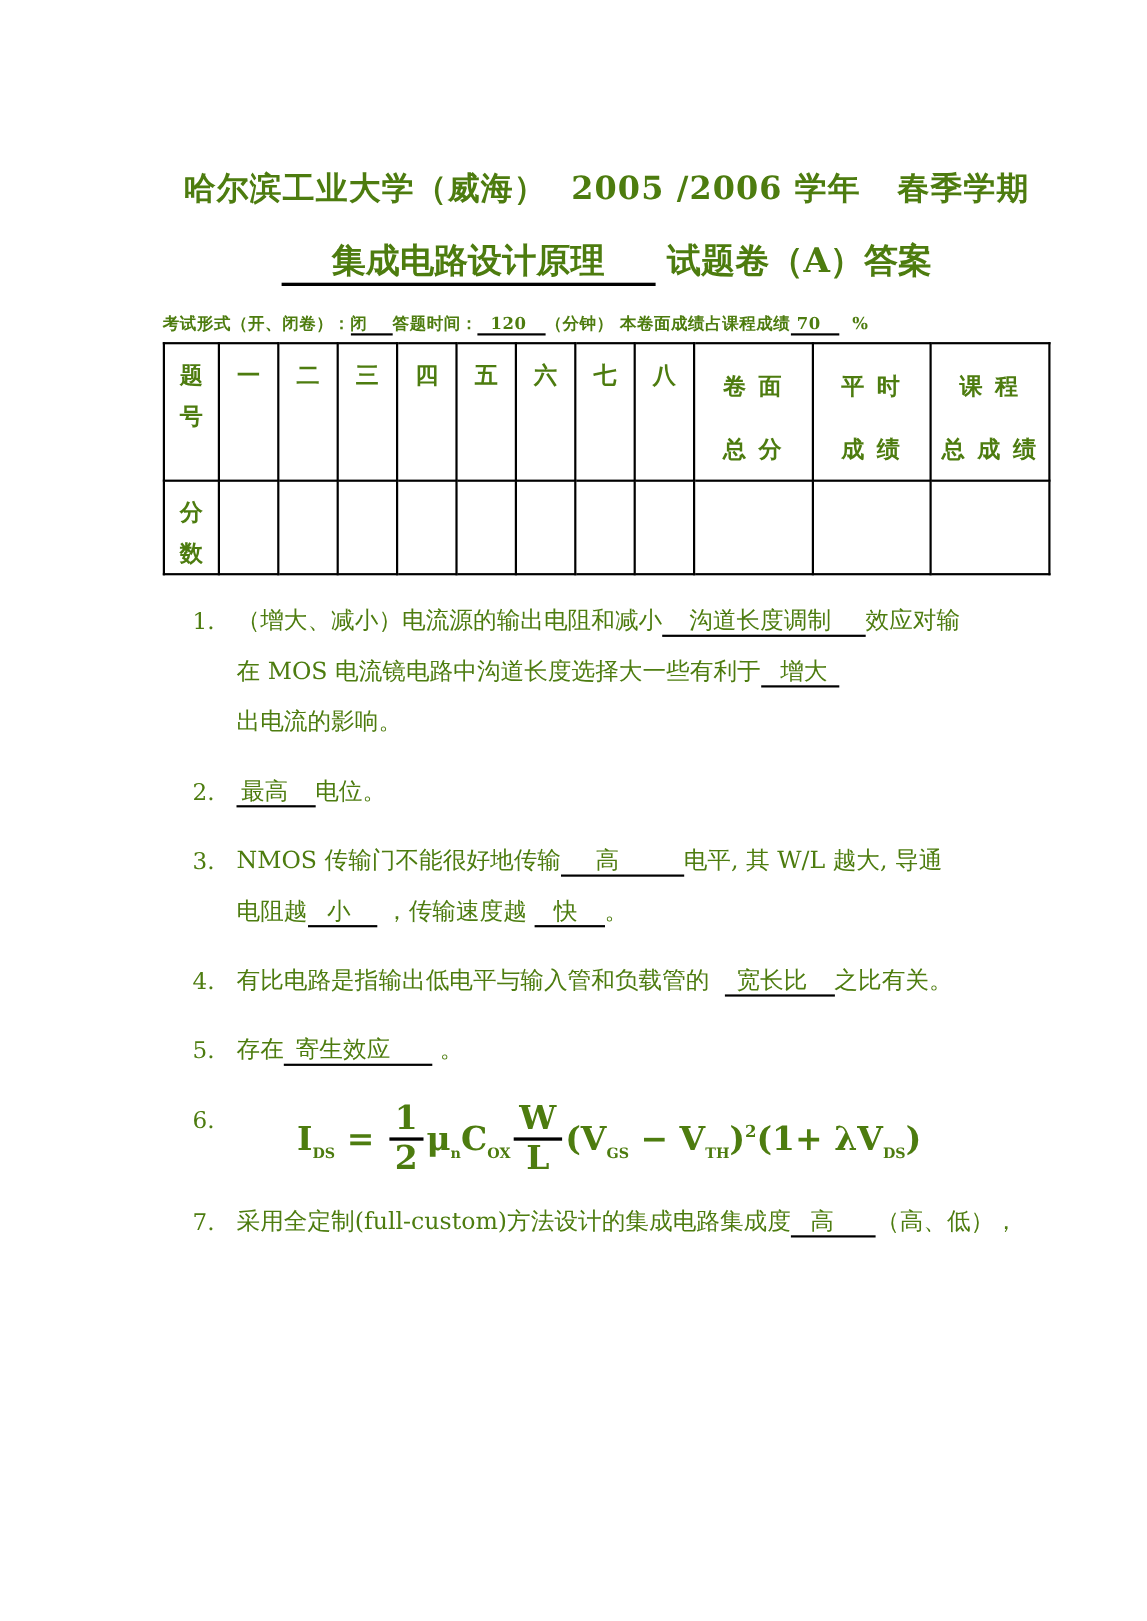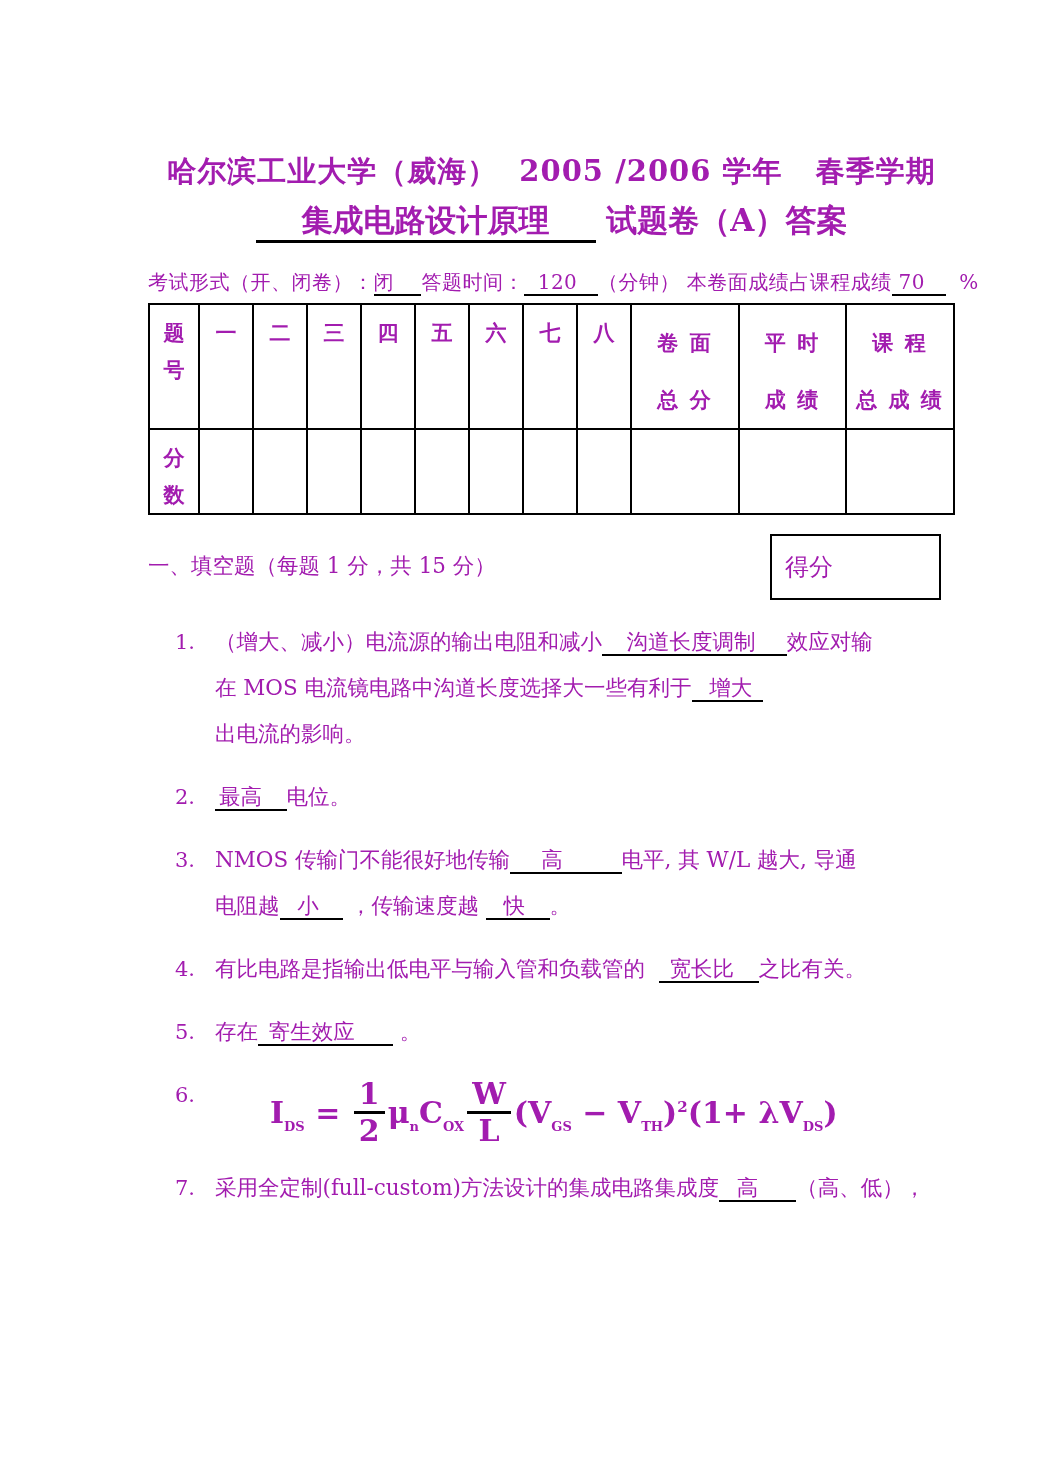--- a/index.html
+++ b/index.html
@@ -2,49 +2,49 @@
 <html><head>
 <meta charset="utf-8">
 <style>
   * { margin:0; padding:0; box-sizing:border-box; }
   html,body { background:#888; }
   .page {
     position:relative;
     width:1043px; height:1474px;
     margin:0 auto;
     background:#ffffff;
-    color:#a21caf;
+    color:#4d7c0f;
     font-family:"DejaVu Serif","Liberation Serif",serif;
     overflow:hidden;
   }
   .content { padding:152px 88px 0 148px; }
 
   
   .title1 {
     text-align:center;
     font-size:29px; font-weight:bold;
     letter-spacing:1px;
     white-space:pre;
   }
   .title2 {
-    margin-top:8px;
+    margin-top:24px;
     text-align:center;
     font-size:31px; font-weight:bold;
     white-space:pre;
   }
   .title2 .course-underlined {
     border-bottom:3px solid #000;
     padding:0 46px 2px 46px;
     white-space:pre;
   }
 
   
   .info-line {
     margin-top:27px;
-    font-size:20px; font-weight:normal;
+    font-size:15px; font-weight:bold;
     white-space:pre;
     letter-spacing:0.5px;
   }
   .info-line .blank {
     border-bottom:2px solid #000;
     white-space:pre;
   }
 
   
   table.score-table {
@@ -187,26 +187,20 @@
         <td></td>
         <td></td>
         <td></td>
         <td></td>
         <td></td>
         <td></td>
       </tr>
     </tbody>
       </table>
 
-    <div class="section-row">
-      <div class="section-heading">一、填空题（每题 1 分，共 15 分）</div>
-      <div class="score-box">
-          <span>得分</span>
-        </div>
-    </div>
 
     <div class="questions">
 
       <div class="question">
         <div class="q-num">1.</div>
         <div class="q-body">
           <div class="q-line"><span>（增大、减小）电流源的输出电阻和减小</span><span class="blank">   沟道长度调制    </span><span>效应对输</span></div>
           <div class="q-line"><span>在 MOS 电流镜电路中沟道长度选择大一些有利于</span><span class="blank">  增大 </span></div>
           <div class="q-line"><span>出电流的影响。</span></div>
         </div>

